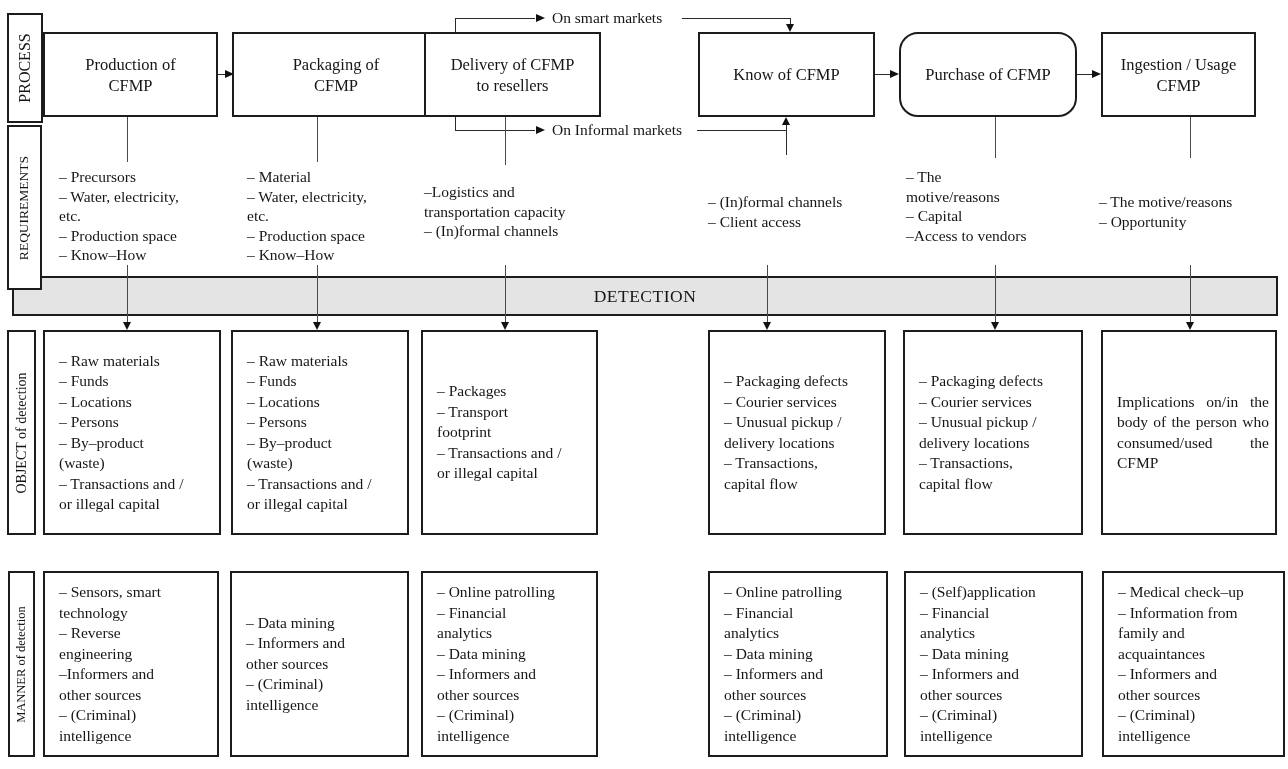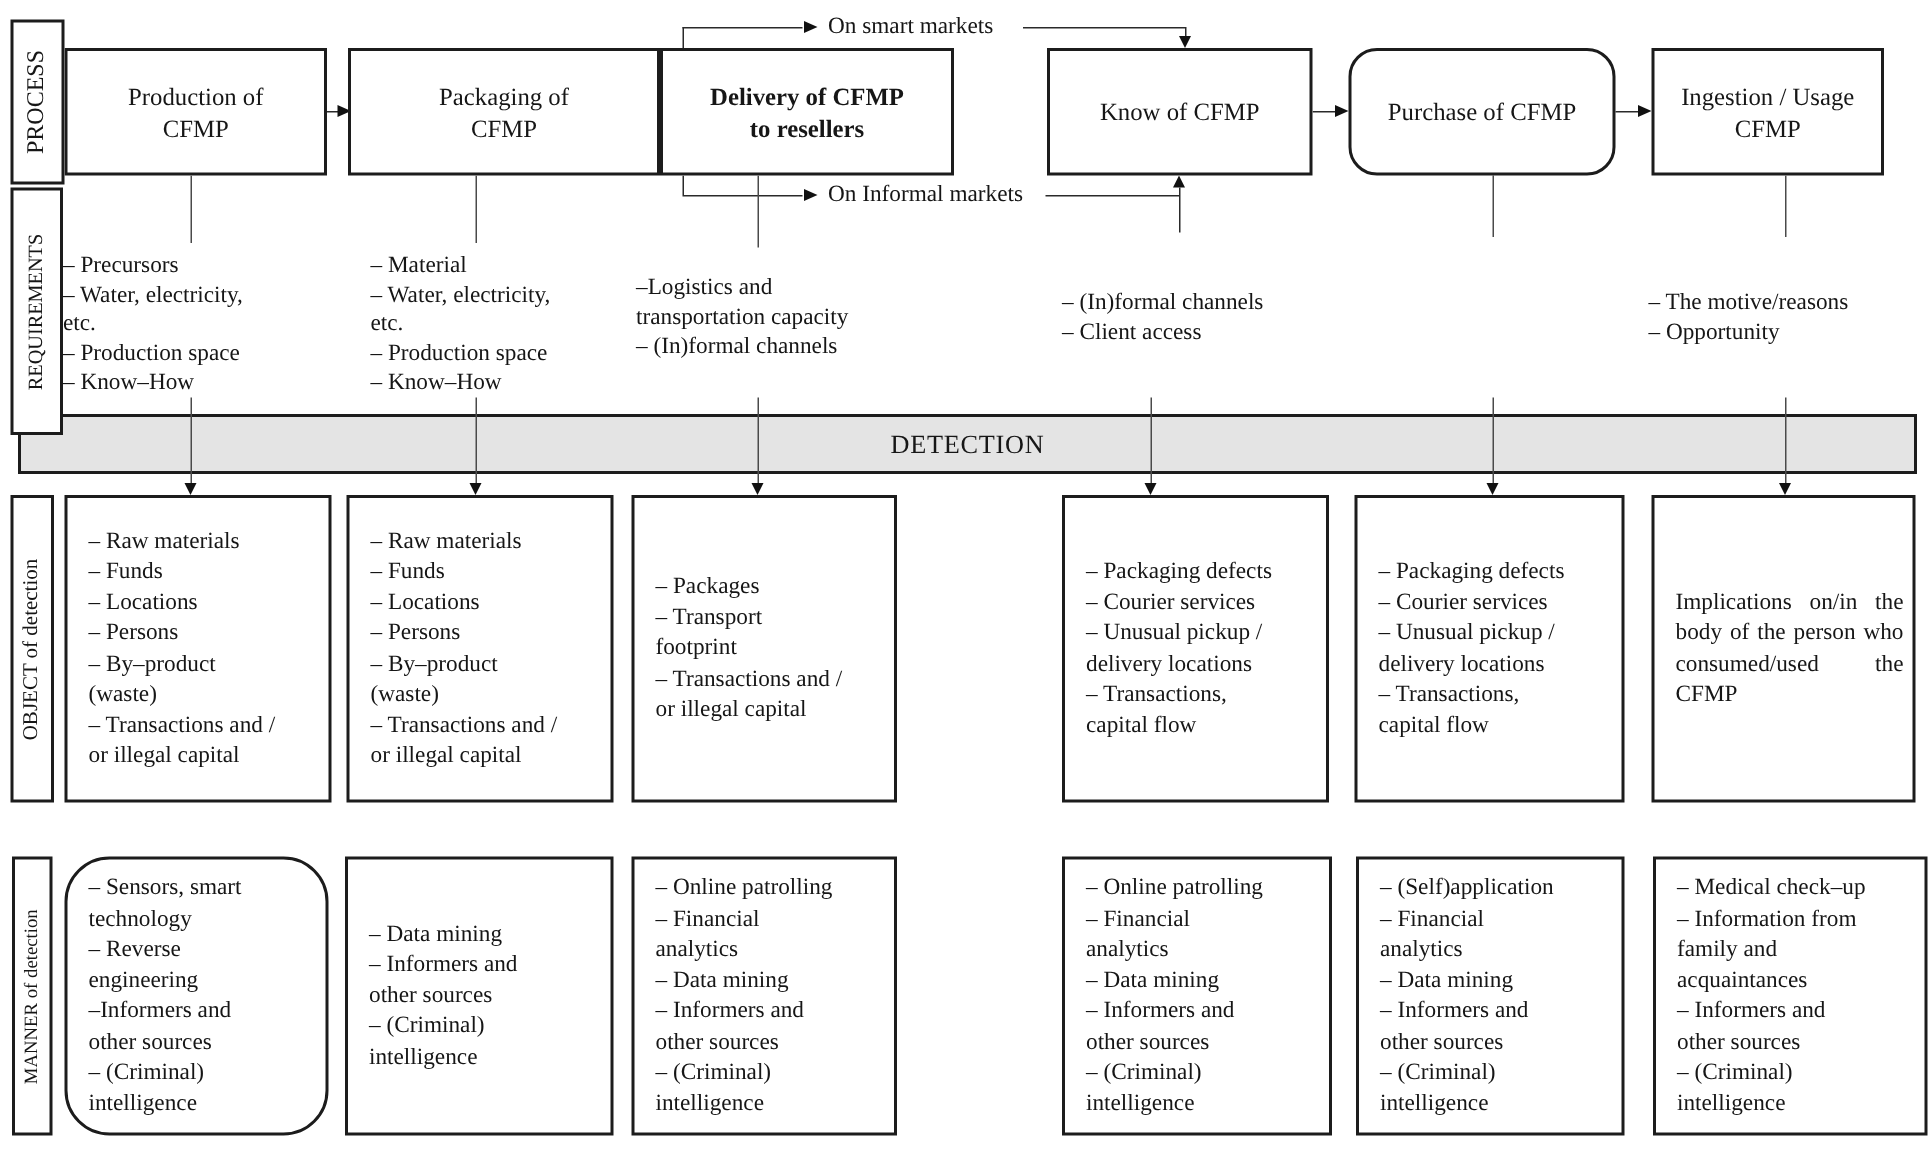--- a/index.html
+++ b/index.html
@@ -49,21 +49,21 @@
     <span style="font-size:14px;">OBJECT of detection</span>
   </div>
   <div class="vlabel" style="left:8px; top:571px; width:27px; height:186px;">
     <span style="font-size:12.5px;">MANNER of detection</span>
   </div>
 
   <div class="box pbox" style="left:43px;  top:32px; width:175px; height:85px;">Production of
 CFMP</div>
   <div class="box pbox" style="left:232px; top:32px; width:208px; height:85px;">Packaging of
 CFMP</div>
-  <div class="box pbox" style="left:440px; top:32px; width:196px; height:85px;font-weight:bold;">Delivery of CFMP
+  <div class="box pbox" style="left:424px; top:32px; width:177px; height:85px;">Delivery of CFMP
 to resellers</div>
   <div class="box pbox" style="left:698px; top:32px; width:177px; height:85px;">Know of CFMP</div>
   <div class="box pbox" style="left:899px; top:32px; width:178px; height:85px;border-radius:19px;">Purchase of CFMP</div>
   <div class="box pbox" style="left:1101px;top:32px; width:155px; height:85px;">Ingestion / Usage
 CFMP</div>
 
   <div class="hline" style="left:218px; top:74px; width:9px;"></div>
   <div class="arr-r" style="left:225px; top:70px;"></div>
   <div class="hline" style="left:409px; top:74px; width:4px;"></div>
   <div class="arr-r" style="left:411px; top:70px;"></div>
@@ -87,35 +87,39 @@
   <div class="hline" style="left:697px; top:130px; width:89px;"></div>
   <div class="arr-u" style="left:782px; top:117px;"></div>
   <div class="vline" style="left:786px; top:125px; height:30px; background:#2a2a2a;"></div>
 
   <div class="vline" style="left:127px;  top:117px; height:45px;"></div>
   <div class="vline" style="left:317px;  top:117px; height:45px;"></div>
   <div class="vline" style="left:505px;  top:117px; height:48px;"></div>
   <div class="vline" style="left:995px;  top:117px; height:41px;"></div>
   <div class="vline" style="left:1190px; top:117px; height:41px;"></div>
 
-  <div class="reqtext" style="left:42px;  top:167px; width:195px;font-family:Liberation Serif, serif;">– Precursors
+  <div class="reqtext" style="left:59px;  top:167px; width:195px;font-family:Liberation Serif, serif;">– Precursors
 – Water, electricity,
 etc.
 – Production space
 – Know–How</div>
   <div class="reqtext" style="left:247px; top:167px; width:195px;">– Material
 – Water, electricity,
 etc.
 – Production space
 – Know–How</div>
   <div class="reqtext" style="left:424px; top:182px; width:205px;">–Logistics and
 transportation capacity
 – (In)formal channels</div>
   <div class="reqtext" style="left:708px; top:192px; width:190px;">– (In)formal channels
 – Client access</div>
+  <div class="reqtext" style="left:906px; top:167px; width:180px;">– The
+motive/reasons
+– Capital
+–Access to vendors</div>
   <div class="reqtext" style="left:1099px;top:192px; width:195px;">– The motive/reasons
 – Opportunity</div>
 
   <div class="band">
     <span>DETECTION</span>
   </div>
 
   <div class="vline" style="left:127px;  top:265px; height:57px;"></div>
   <div class="arr-d" style="left:123px;  top:322px;"></div>
   <div class="vline" style="left:317px;  top:265px; height:57px;"></div>
@@ -157,21 +161,21 @@
 – Transactions,
 capital flow</div>
   <div class="box lbox" style="left:903px; top:330px; width:180px; height:205px;">– Packaging defects
 – Courier services
 – Unusual pickup /
 delivery locations
 – Transactions,
 capital flow</div>
   <div class="box lbox wrap" style="left:1101px;top:330px; width:176px; height:205px;">Implications on/in the body of the person who consumed/used the CFMP</div>
 
-  <div class="box lbox" style="left:43px;  top:571px; width:176px; height:186px;border-radius:30px;">– Sensors, smart
+  <div class="box lbox" style="left:43px;  top:571px; width:176px; height:186px;">– Sensors, smart
 technology
 – Reverse
 engineering
 –Informers and
 other sources
 – (Criminal)
 intelligence</div>
   <div class="box lbox" style="left:230px; top:571px; width:179px; height:186px;">– Data mining
 – Informers and
 other sources

